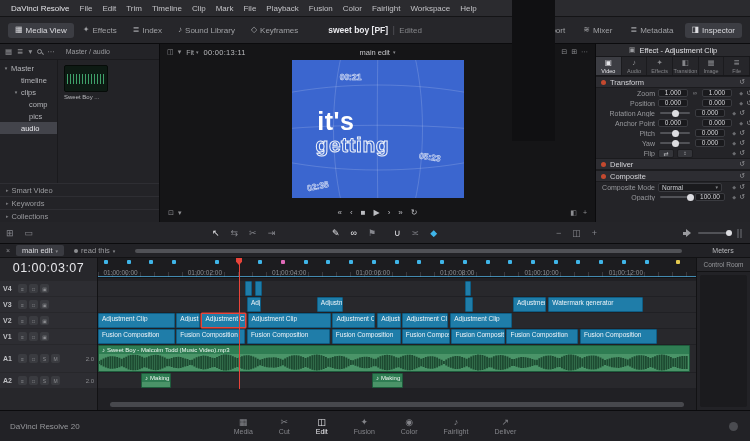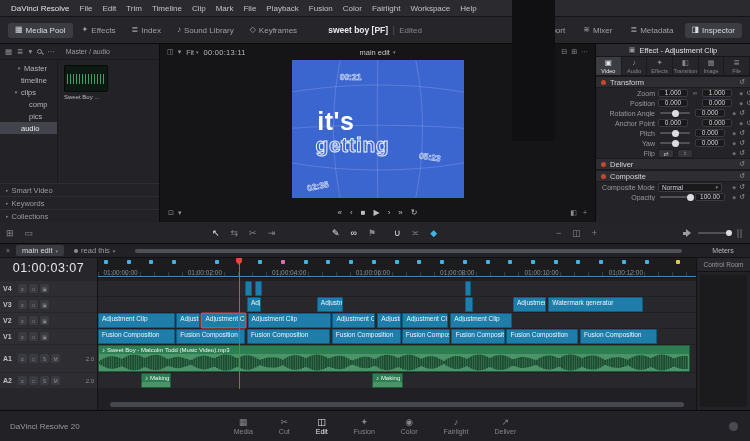--- a/index.html
+++ b/index.html
@@ -168,21 +168,21 @@
       <span class="menu-item">Color</span>
       <span class="menu-item">Fairlight</span>
       <span class="menu-item">Workspace</span>
       <span class="menu-item">Help</span>
     </div>
 
   <div class="topbar">
     <div class="tb-group" id="tbLeft">
         <div class="tb-btn active">
           <span class="tb-icon">▦</span>
-          <span class="tb-label">Media Pool</span>
+          <span class="tb-label">Media View</span>
         </div>
         <div class="tb-btn">
           <span class="tb-icon">✦</span>
           <span class="tb-label">Effects</span>
         </div>
         <div class="tb-btn">
           <span class="tb-icon">≣</span>
           <span class="tb-label">Index</span>
         </div>
         <div class="tb-btn">
@@ -227,21 +227,21 @@
             <span class="mp-ticon">▦</span>
             <span class="mp-ticon">≣</span>
             <span class="mp-ticon">▾</span>
             <span class="mag"></span>
             <span class="mp-ticon">⋯</span>
           </span>
         <span class="mp-crumb">Master / audio</span>
       </div>
       <div class="mp-body">
         <div class="mp-tree" id="mpTree">
-            <div class="bin" style="padding-left: 16px;">
+            <div class="bin" style="padding-left: 3px;">
               <span class="caret">▾</span>
               <span class="bin-label">Master</span>
             </div>
             <div class="bin" style="padding-left: 13px;">
               <span class="caret"></span>
               <span class="bin-label">timeline</span>
             </div>
             <div class="bin" style="padding-left: 13px;">
               <span class="caret">▾</span>
               <span class="bin-label">clips</span>

